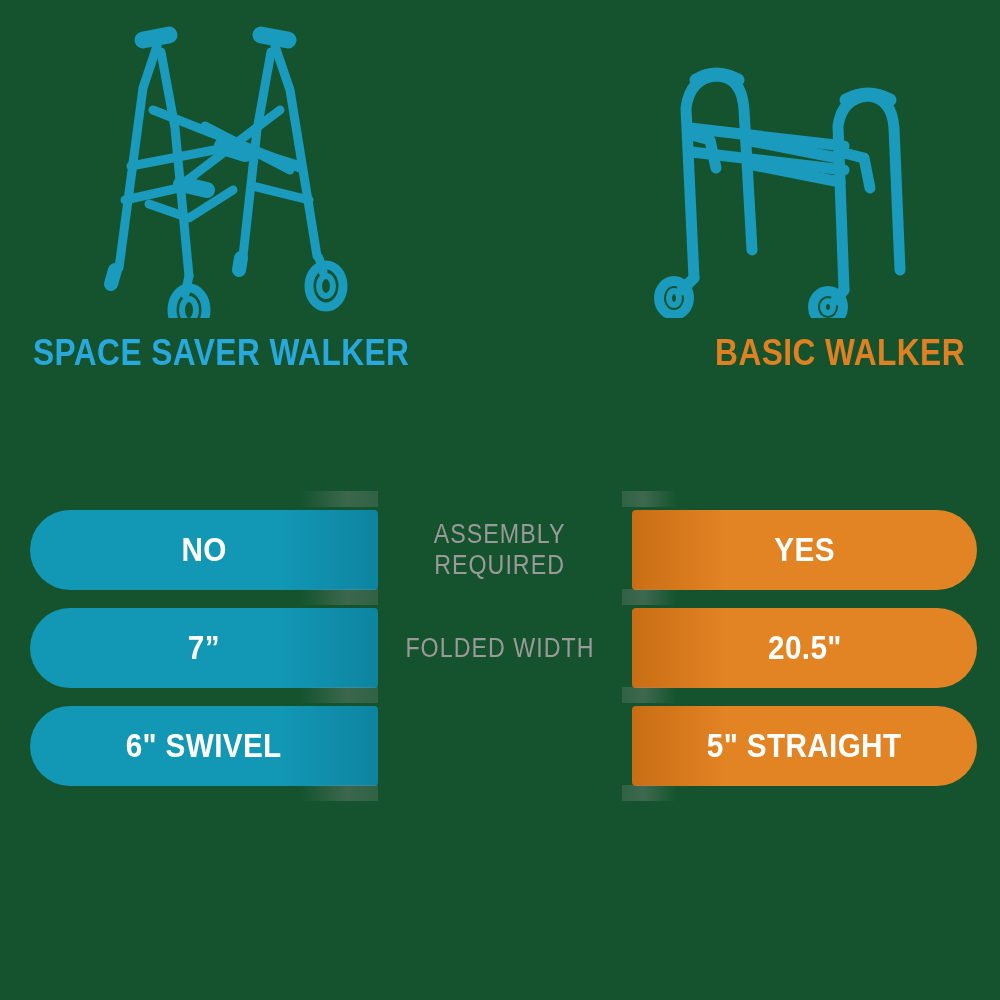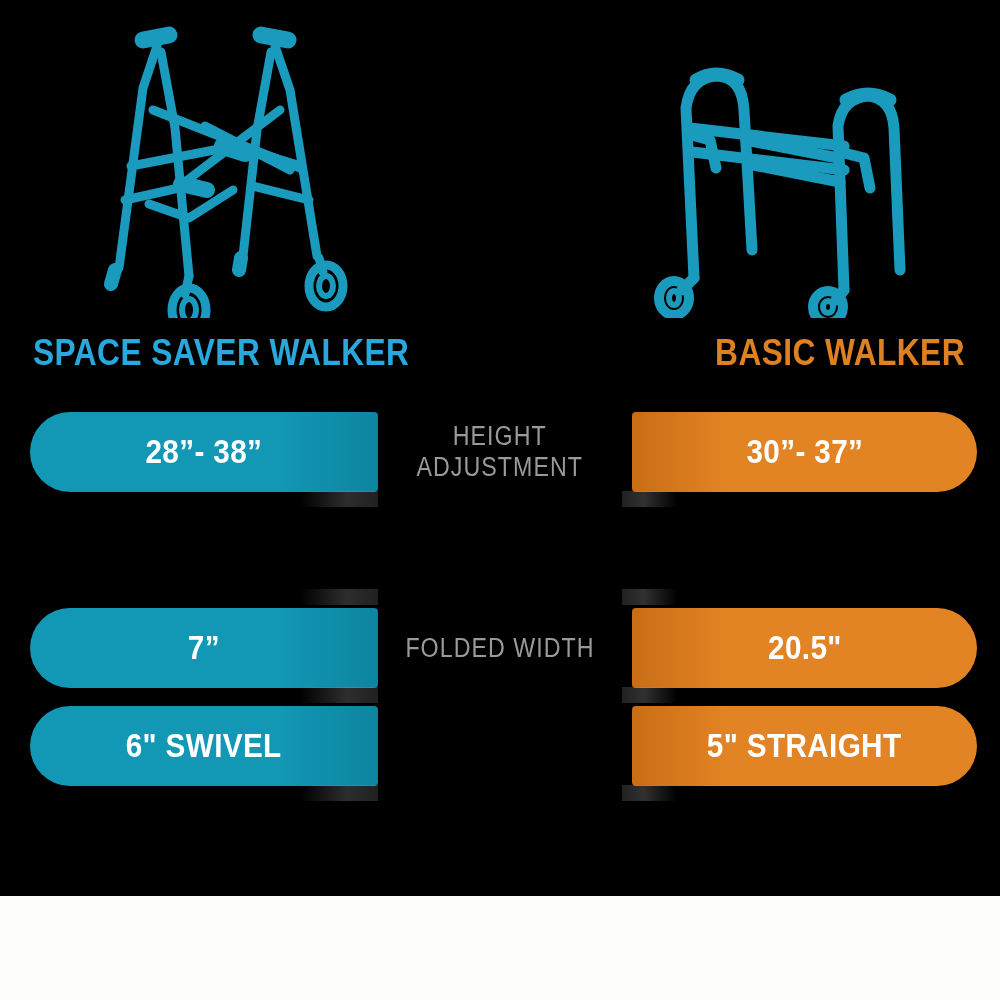--- a/index.html
+++ b/index.html
@@ -10,22 +10,22 @@
     width: 1000px;
     height: 1000px;
     background: #fdfdfc;
     font-family: "Liberation Sans", sans-serif;
     overflow: hidden;
   }
 
   #infographic {
     position: relative;
     width: 1000px;
-    height: 896px;
-    background: #000000;
+    height: 1000px;
+    background: #14532d;
   }
 
   
   .illus-row {
     position: absolute;
     top: 0;
     left: 0;
     width: 1000px;
     height: 325px;
   }
@@ -232,40 +232,40 @@
     </div>
   </div>
 
   <div class="headings">
     <div class="col-title left">SPACE SAVER WALKER</div>
     <div class="col-title right">BASIC WALKER</div>
   </div>
 
   <div class="rows">
 
+
+    <div class="row">
+      <div class="shadow teal-sh"></div>
+      <div class="shadow orange-sh"></div>
+    </div>
+
     <div class="row">
       <div class="bar teal">
-        <span>28”- 38”</span>
+        <span>NO</span>
       </div>
       <div class="shadow teal-sh"></div>
       <div class="feature">
-        <span>HEIGHT
-ADJUSTMENT</span>
+        <span>ASSEMBLY
+REQUIRED</span>
       </div>
       <div class="bar orange">
-        <span>30”- 37”</span>
-      </div>
-      <div class="shadow orange-sh"></div>
-    </div>
-
-    <div class="row">
-      <div class="shadow teal-sh"></div>
-      <div class="shadow orange-sh"></div>
-    </div>
-
+        <span>YES</span>
+      </div>
+      <div class="shadow orange-sh"></div>
+    </div>
 
     <div class="row">
       <div class="bar teal">
         <span>7”</span>
       </div>
       <div class="shadow teal-sh"></div>
       <div class="feature">
         <span>FOLDED WIDTH</span>
       </div>
       <div class="bar orange">

